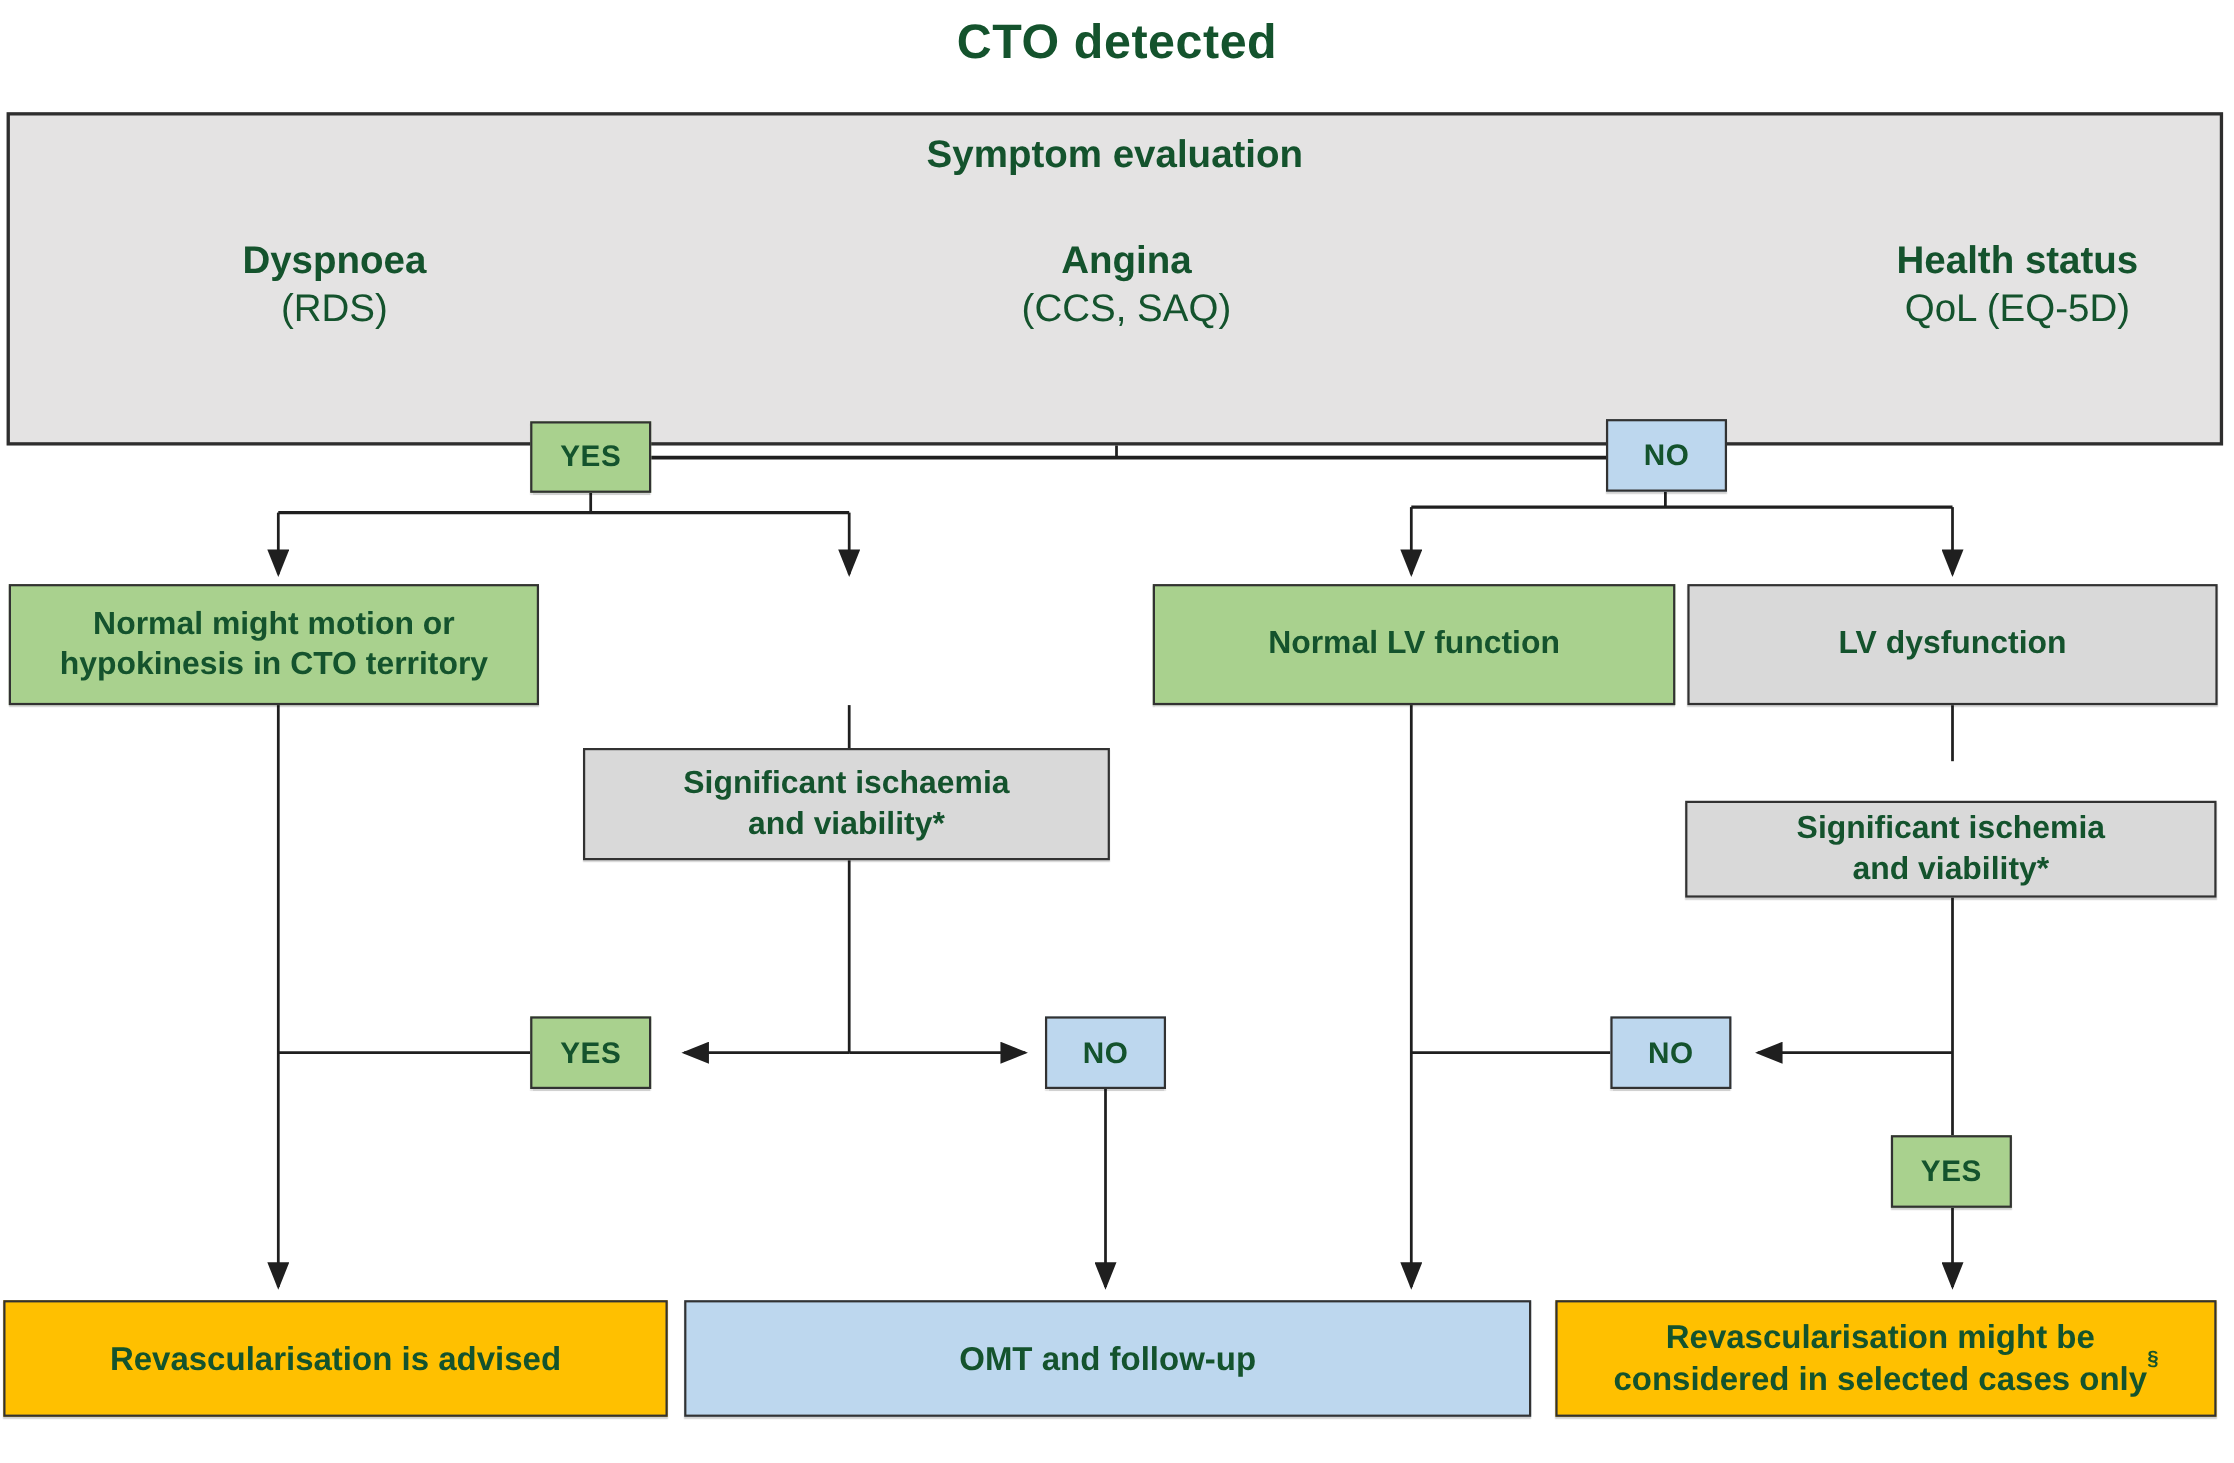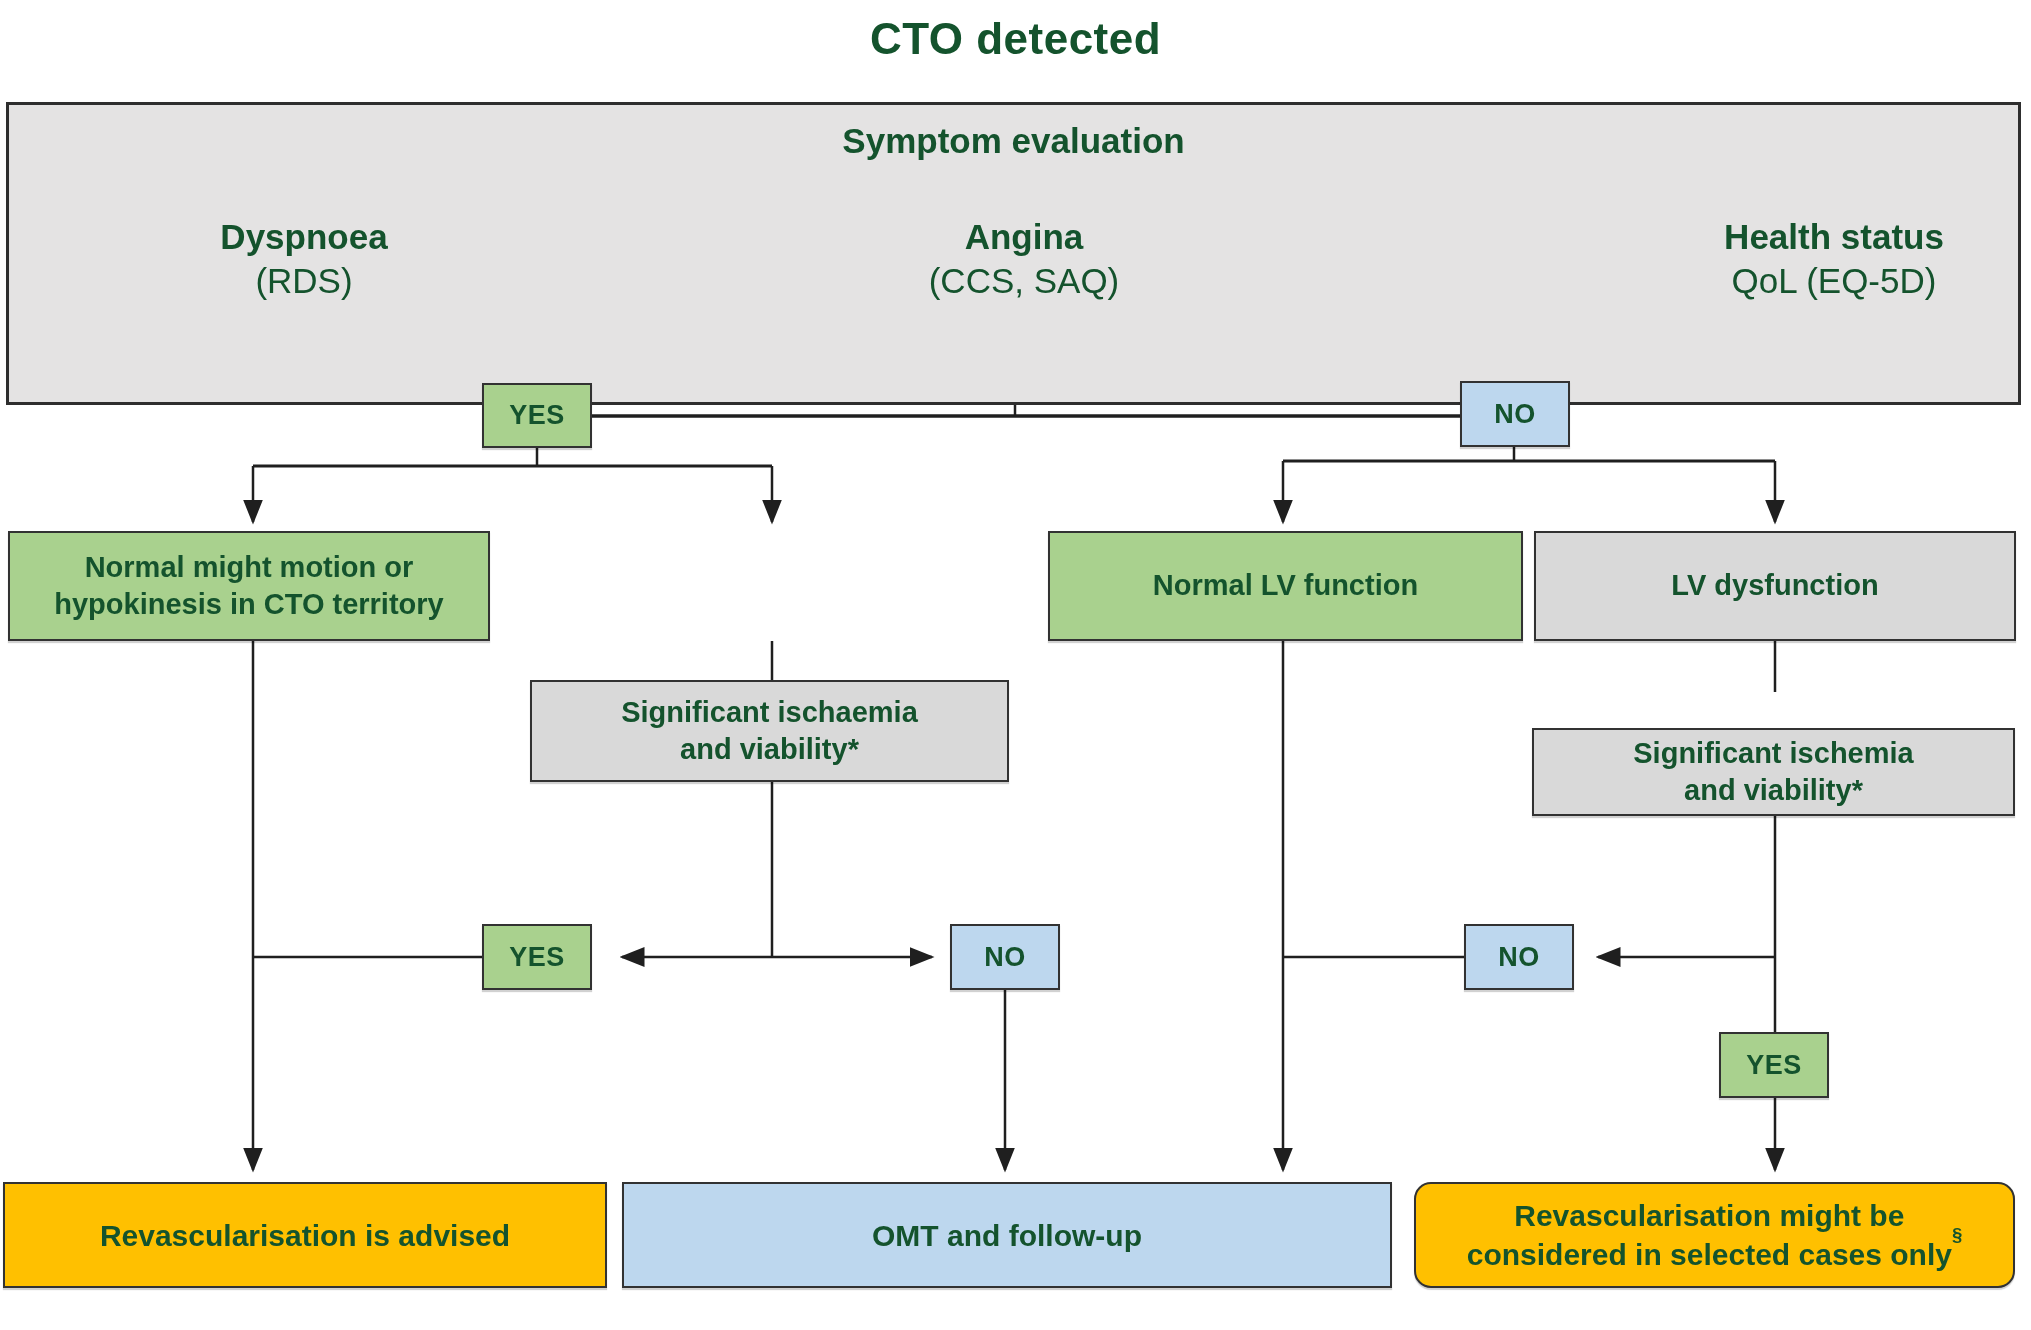--- a/index.html
+++ b/index.html
@@ -125,16 +125,16 @@
   <div class="node big fill-gray" style="left:1532px;top:692px;width:483px;height:88px;margin-top:36px;">Significant ischemia
 and viability*</div>
 
   <div class="node decision fill-green" style="left:482px;top:924px;width:110px;height:66px;">YES</div>
   <div class="node decision fill-blue" style="left:950px;top:924px;width:110px;height:66px;">NO</div>
   <div class="node decision fill-blue" style="left:1464px;top:924px;width:110px;height:66px;">NO</div>
   <div class="node decision fill-green" style="left:1719px;top:1032px;width:110px;height:66px;">YES</div>
 
   <div class="node outcome fill-orange" style="left:3px;top:1182px;width:604px;height:106px;">Revascularisation is advised</div>
   <div class="node outcome fill-blue" style="left:622px;top:1182px;width:770px;height:106px;">OMT and follow-up</div>
-  <div class="node outcome fill-orange" style="left:1414px;top:1182px;width:601px;height:106px;border-radius:17px;"><span>Revascularisation might be
+  <div class="node outcome fill-orange" style="left:1414px;top:1182px;width:601px;height:106px;"><span>Revascularisation might be
 considered in selected cases only</span><span class="sup">§</span></div>
 
 </div>
 
 </body></html>

